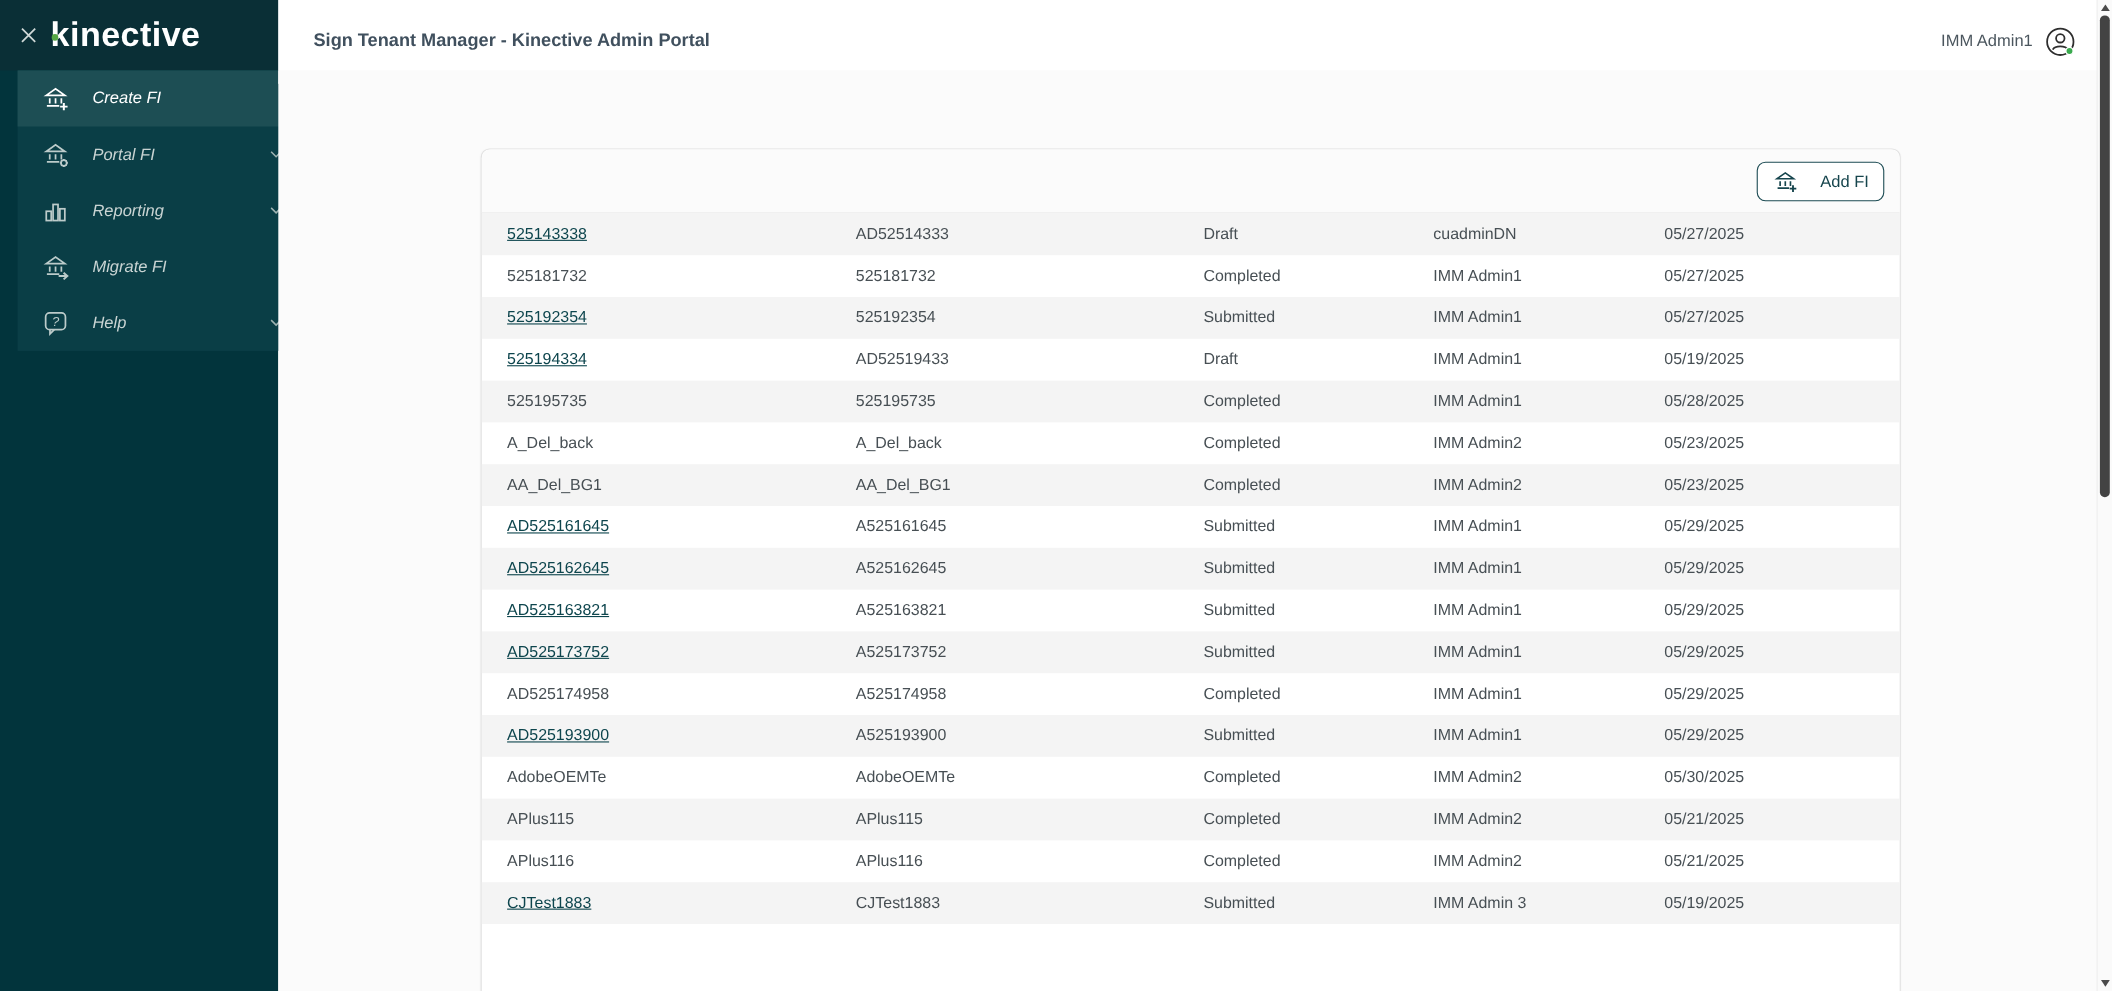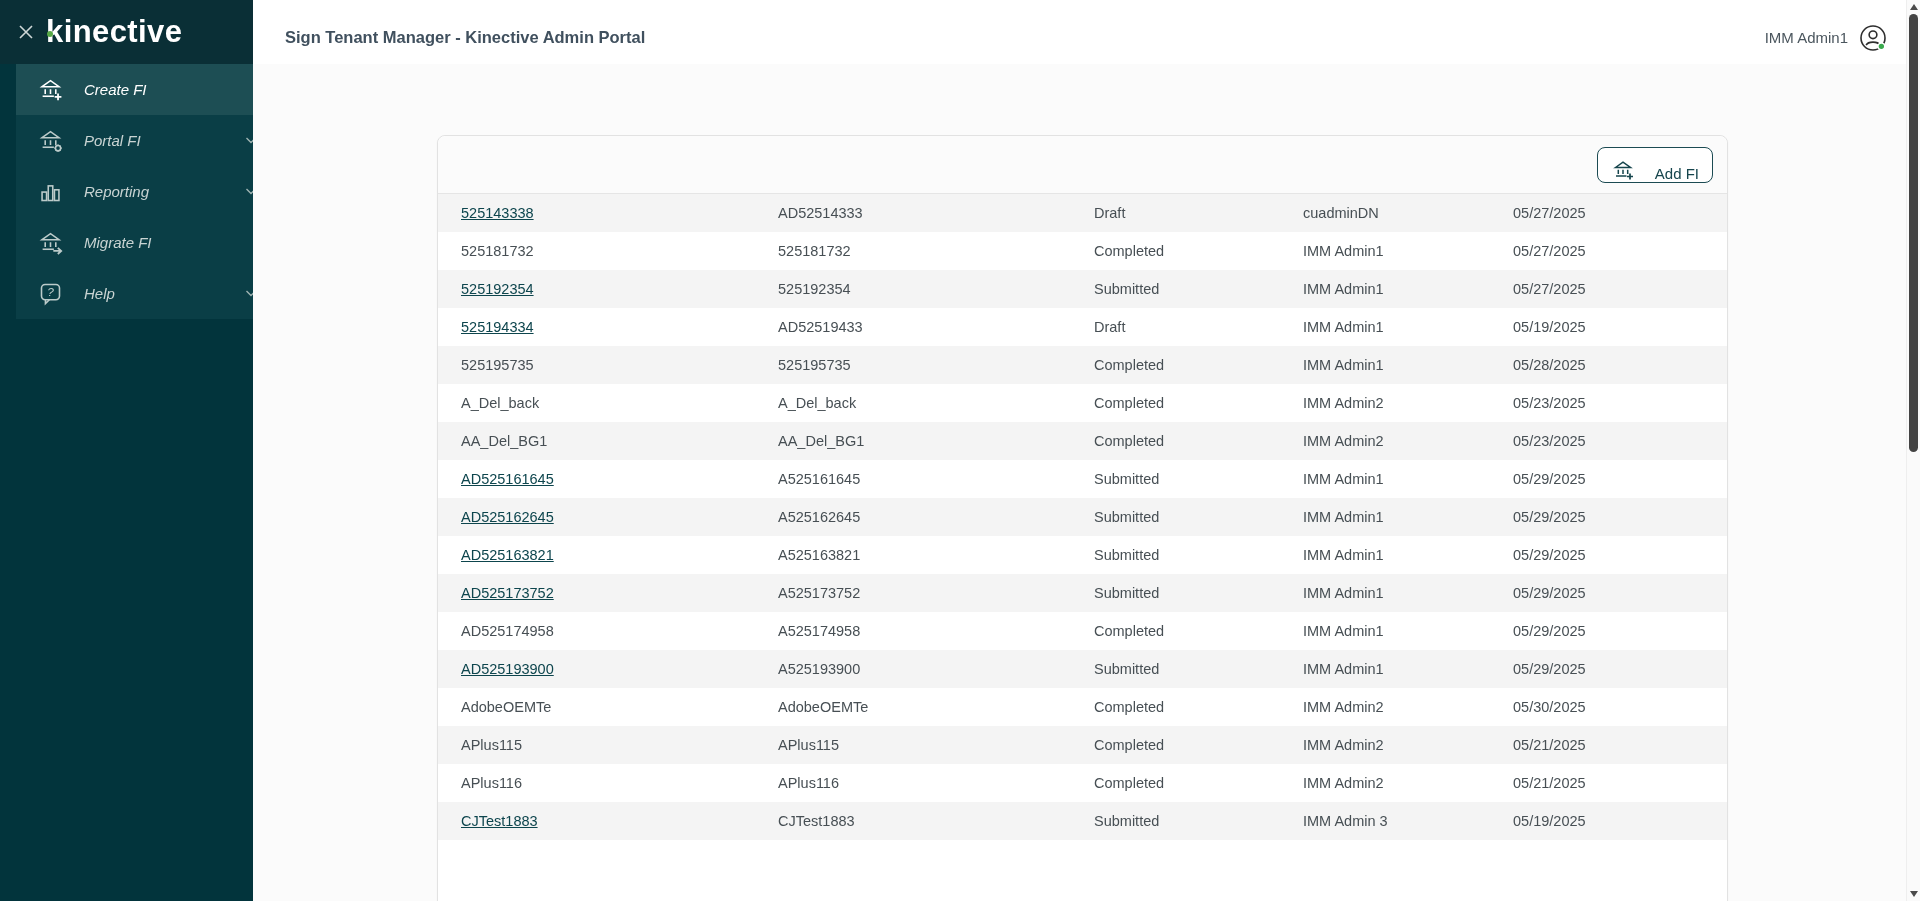--- a/index.html
+++ b/index.html
@@ -43,21 +43,21 @@
   .page-title{margin-top:13px; font-size:25px; font-weight:700; color:#3d4b5c;}
   .page-subtitle{margin-top:6px; font-size:15px; color:#6b6b6b;}
 
   .card{position:absolute; left:184px; top:71px; width:1291px; height:860px; background:#fff;
         border:1px solid #e2e2e2; border-radius:8px 8px 0 0; text-align:left;
         box-shadow:0 1px 2px rgba(0,0,0,.04);}
   .card-toolbar{position:relative; height:58px; background:#fbfbfb; border-bottom:1px solid #e5e5e5;
                 border-radius:8px 8px 0 0;}
   .add-fi-btn{position:absolute; right:14px; top:11px; height:36px; padding:0 13px; background:#fff;
               border:1.5px solid #1c4b53; border-radius:8px; color:var(--teal-btn); font-size:15px;
-              font-family:"Liberation Sans", sans-serif; display:flex; align-items:flex-end; gap:20px;
+              font-family:"Liberation Sans", sans-serif; display:flex; align-items:center; gap:20px;
               cursor:pointer;}
   .add-fi-btn .bicon{width:24px; height:24px;}
 
   .thead{display:flex; align-items:center; height:55px; padding-left:23px; font-size:15px;
          font-weight:700; color:var(--head-text);}
   .trow{display:flex; align-items:center; height:38px; padding-left:23px; font-size:14.5px;
         color:var(--cell-text);}
   .trow:nth-child(odd){background:var(--stripe);}
   .c1{width:317px;} .c2{width:316px;} .c3{width:209px;} .c4{width:210px;} .c5{flex:1;}
   a.fi-link{color:var(--link); text-decoration:underline; cursor:pointer;}

